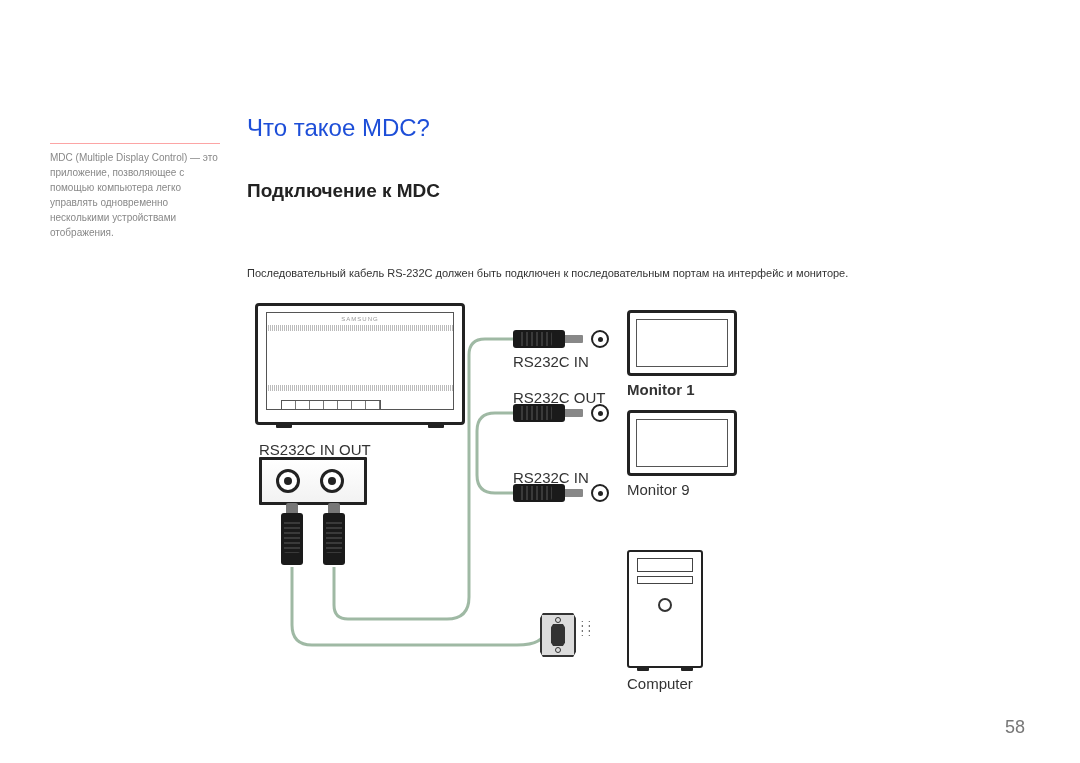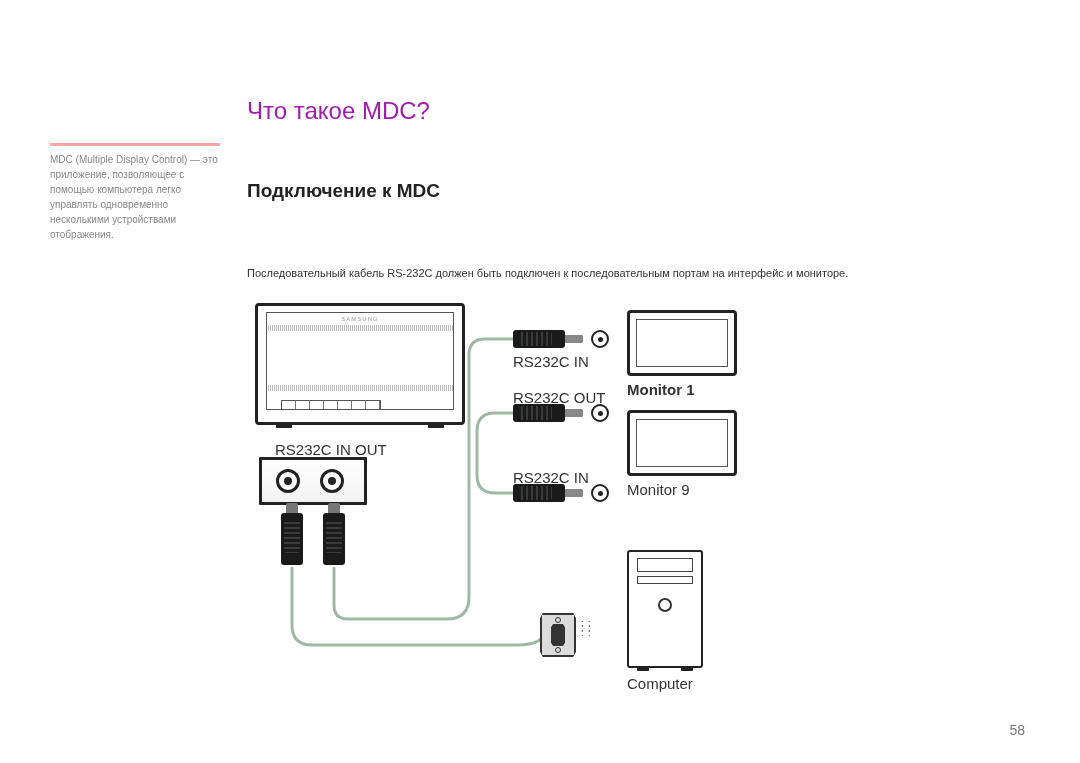--- a/index.html
+++ b/index.html
@@ -17,30 +17,30 @@
     width: 1080px; height: 763px;
   }
   .sidebar-note {
     position: absolute;
     left: 50px;
     top: 143px;
     width: 170px;
     font-size: 10px;
     line-height: 1.5;
     color: #888;
-    border-top: 3px solid #fca5a5;
+    border-top: 1px solid #fca5a5;
     padding-top: 6px;
   }
   .title {
     position: absolute;
     left: 247px;
-    top: 97px;
+    top: 114px;
     font-size: 24px;
     font-weight: normal;
-    color: #a21caf;
+    color: #1d4ed8;
   }
   .subtitle {
     position: absolute;
     left: 247px;
     top: 180px;
     font-size: 19px;
     color: #222;
   }
   .highlight {
     position: absolute;
@@ -58,21 +58,21 @@
     position: absolute;
     left: 247px;
     top: 267px;
     font-size: 11px;
     color: #333;
   }
   .page-number {
     position: absolute;
     right: 55px;
     bottom: 25px;
-    font-size: 14px;
+    font-size: 18px;
     color: #777;
   }
   
   .diagram {
     position: absolute;
     left: 247px;
     top: 295px;
     width: 520px;
     height: 400px;
   }
@@ -290,21 +290,21 @@
             <div></div>
             <div></div>
             <div></div>
             <div></div>
         </div>
       </div>
       <div class="panel-feet-l"></div>
       <div class="panel-feet-r"></div>
     </div>
 
-    <div class="label" style="left:28px; top:146px;">RS232C IN OUT</div>
+    <div class="label" style="left:12px; top:146px;">RS232C IN OUT</div>
 
     <div class="port-box">
       <div class="jack" style="left:14px"></div>
       <div class="jack" style="left:58px"></div>
     </div>
 
     <div class="plug" style="left:34px; top:218px;">
         <div class="body"></div>
       </div>
     <div class="plug" style="left:76px; top:218px;">

